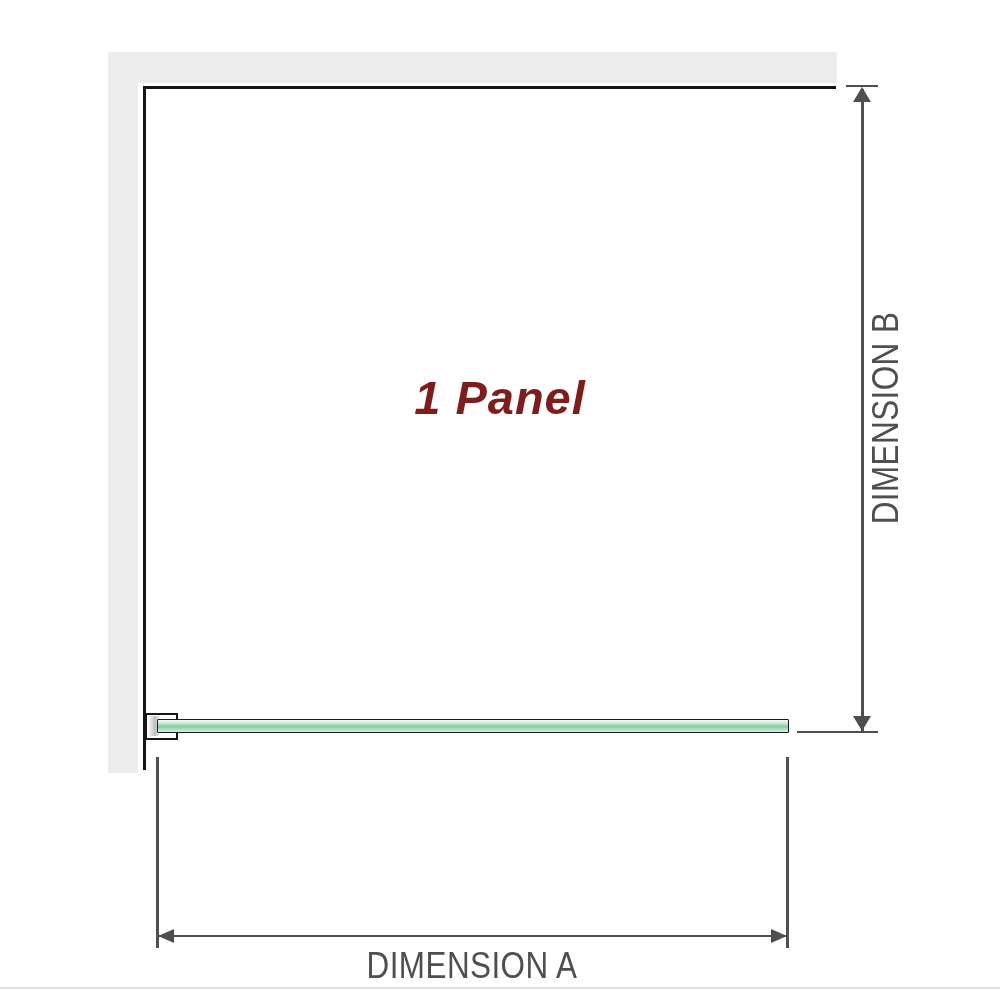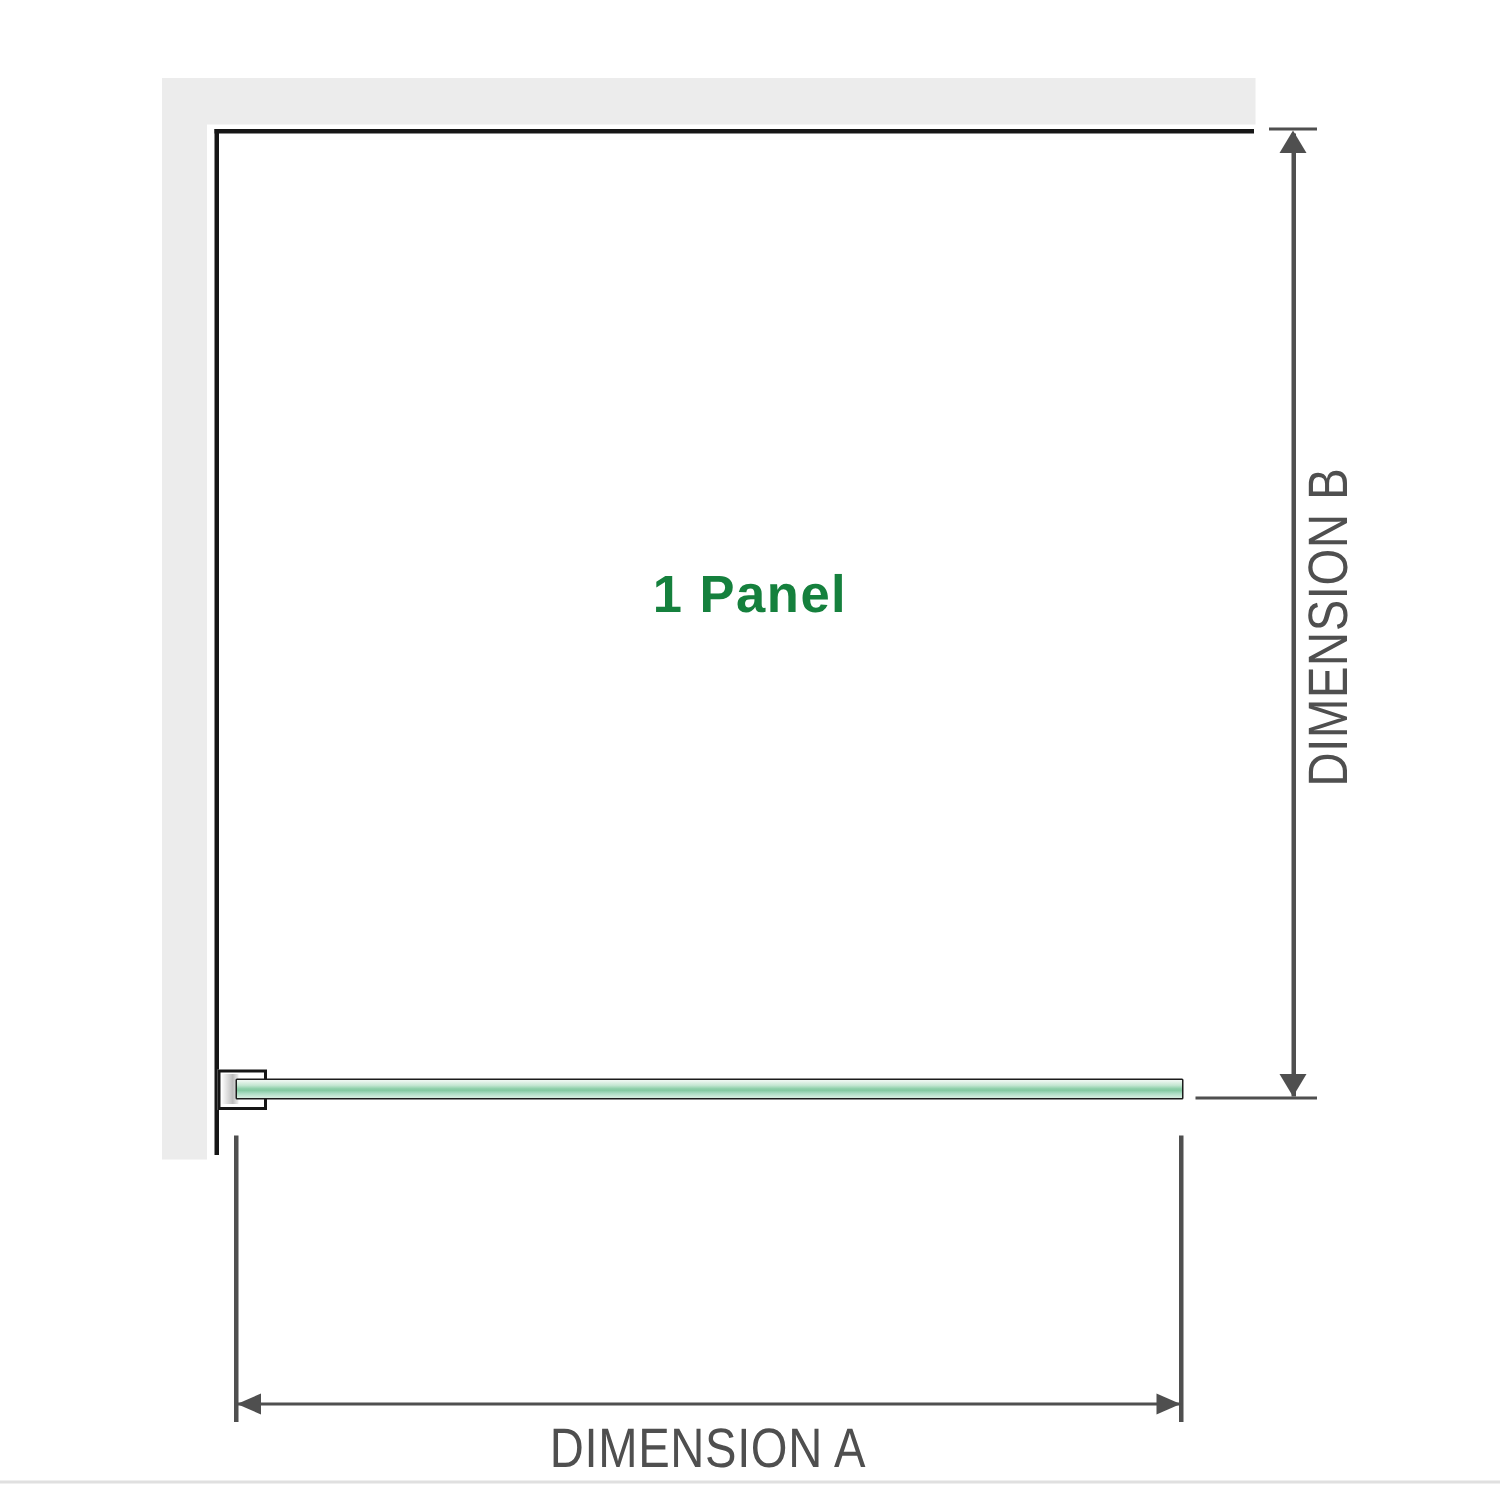--- a/index.html
+++ b/index.html
@@ -28,23 +28,24 @@
   }
 
   
   .box-top  { left: 143px; top: 86px; width: 693px; height: 2.5px; background: #161616; }
   .box-left { left: 143px; top: 86px; width: 2.5px; height: 684px; background: #161616; }
 
   
   .panel-label {
     left: 500px; top: 397px;
     transform: translate(-50%, -50%);
-    font-size: 35px;
+    font-size: 47px;
+    font-style: italic;
     font-weight: bold;
-    color: #15803d;
+    color: #7f1d1d;
     letter-spacing: 1px;
     white-space: nowrap;
   }
 
   
   .glass {
     left: 157px; top: 719px; width: 632px; height: 14px;
     box-sizing: border-box;
     border: 1.5px solid #1c1c1c;
     border-radius: 1px;

